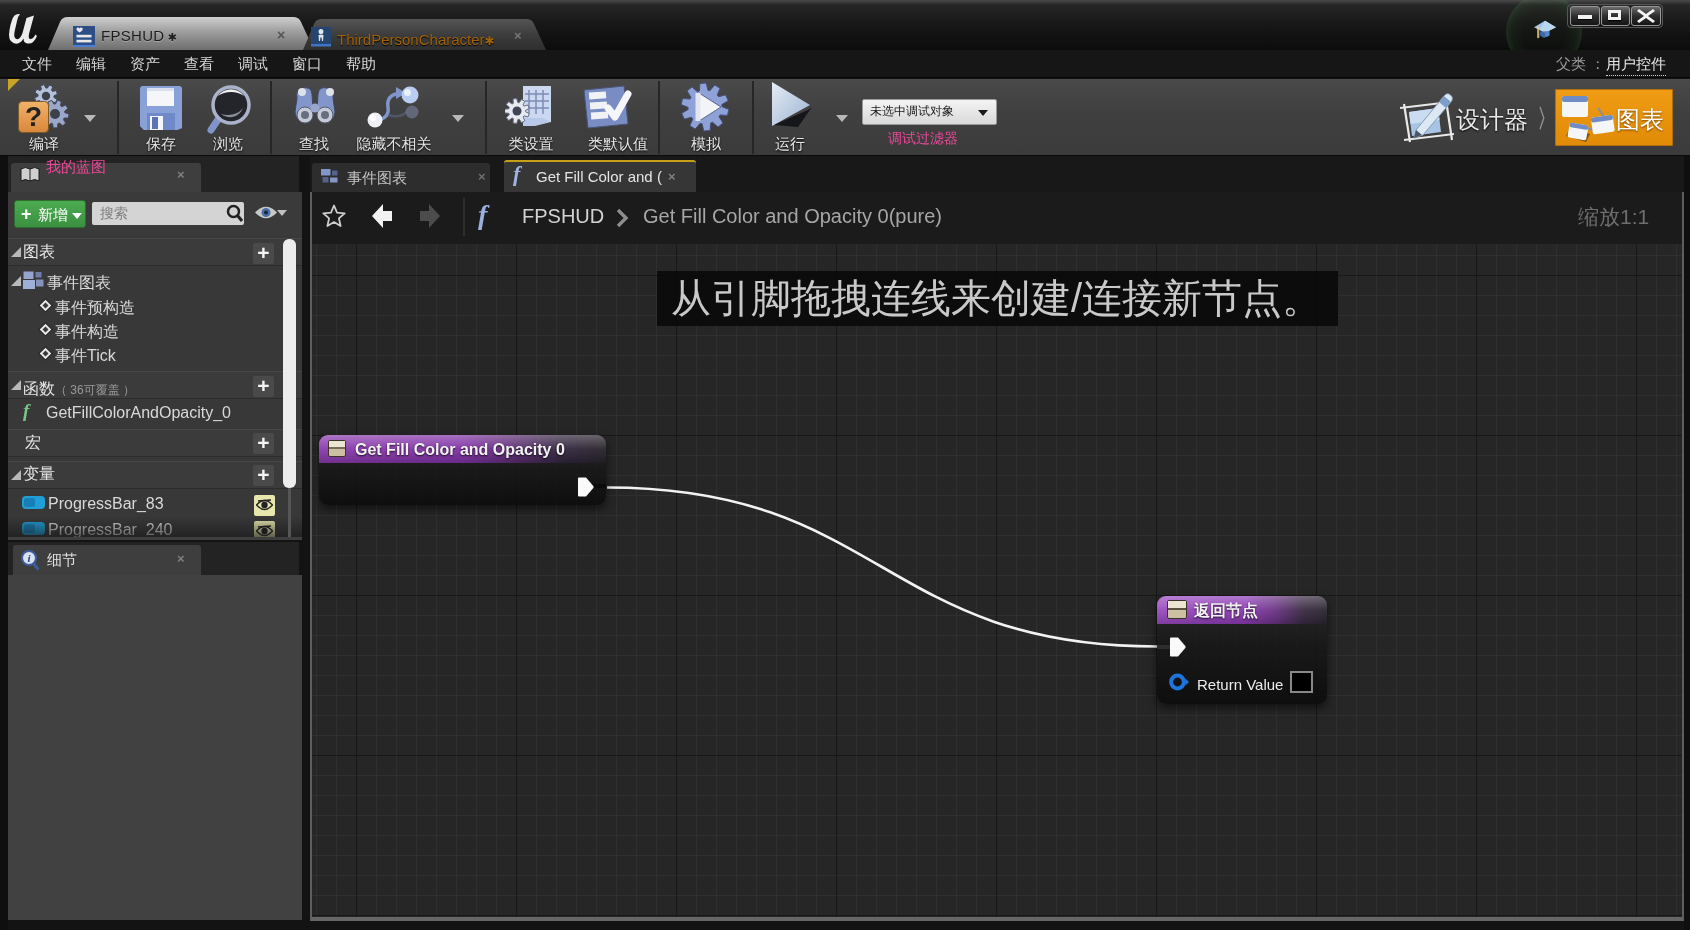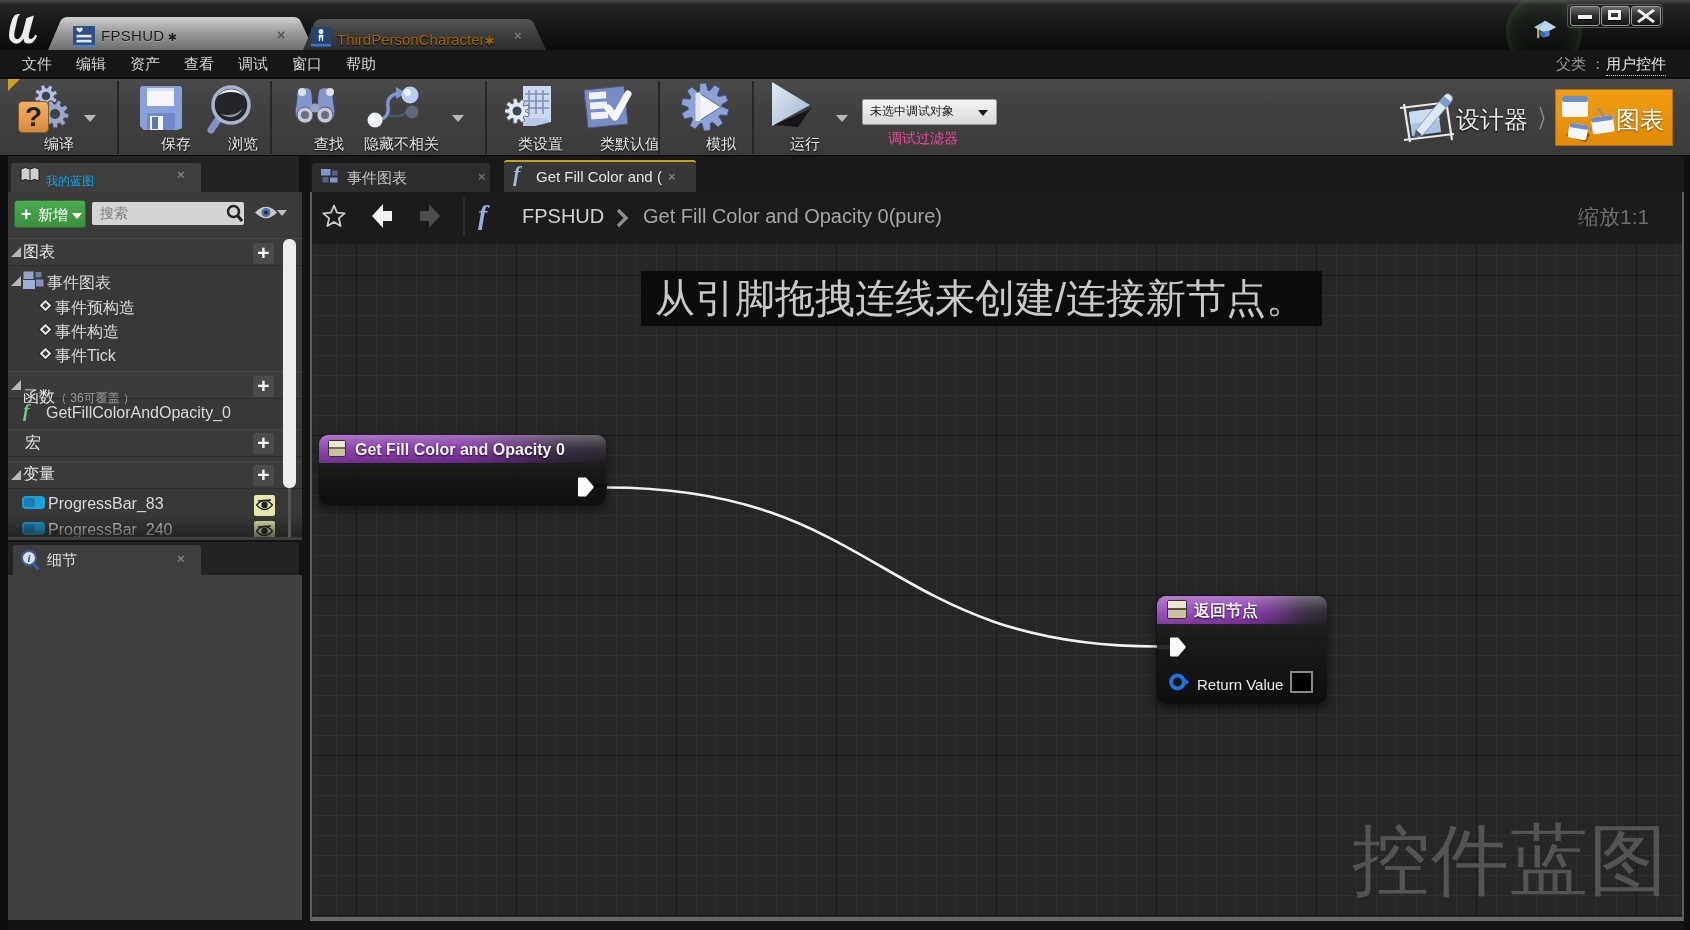--- a/index.html
+++ b/index.html
@@ -9,21 +9,21 @@
 .abs{position:absolute;}
 
 #titlebar{position:absolute;left:0;top:0;width:1690px;height:50px;
  background:linear-gradient(180deg,#4a4a4a 0%,#262626 10%,#181818 45%,#0c0c0c 100%);}
 #menubar{position:absolute;left:0;top:50px;width:1690px;height:28px;background:#161616;border-bottom:1px solid #060606;}
 .menuitem{position:absolute;top:55px;font-size:15px;color:#d6d6d6;}
 
 #toolbar{position:absolute;left:0;top:79px;width:1690px;height:77px;
  background:linear-gradient(180deg,#4a4a4a,#404040 40%,#3b3b3b);border-bottom:1px solid #0a0a0a;}
 .tsep{position:absolute;top:81px;height:73px;width:2px;background:#262626;}
-.tlabel{position:absolute;top:135px;font-size:15px;color:#e6e6e6;text-shadow:0 1px 2px #000;text-align:right;}
+.tlabel{position:absolute;top:135px;font-size:15px;color:#e6e6e6;text-shadow:0 1px 2px #000;text-align:center;}
 .caret{position:absolute;width:0;height:0;border-left:6px solid transparent;border-right:6px solid transparent;border-top:7px solid #b8b8b8;}
 
 .ptab{position:absolute;background:#3e3e3e;border-radius:3px 3px 0 0;}
 
 #lpanel{position:absolute;left:8px;top:192px;width:294px;height:348px;background:#3a3a3a;}
 #dpanel{position:absolute;left:8px;top:575px;width:294px;height:345px;background:#414141;}
 .hdr{position:absolute;left:0;width:294px;background:#3b3b3b;border-top:1px solid #474747;border-bottom:1px solid #2c2c2c;}
 .hdr .ht{position:absolute;left:15px;top:4px;font-size:16px;color:#e6e6e6;}
 .plus{position:absolute;width:21px;height:21px;background:#4a4a4a;border-radius:2px;color:#f4f4f4;font-size:21px;font-weight:bold;text-align:center;line-height:20px;}
 .tri{position:absolute;width:0;height:0;border-left:10px solid transparent;border-bottom:10px solid #b9b9b9;}
@@ -33,21 +33,21 @@
 #crumb{position:absolute;left:0;top:0;width:1370px;height:52px;background:#1b1b1b;}
 #canvas{position:absolute;left:0;top:52px;width:1370px;height:673px;background-color:#262626;
  background-image:
   linear-gradient(90deg,#181818 1px,transparent 1px),
   linear-gradient(180deg,#181818 1px,transparent 1px),
   linear-gradient(90deg,#2f2f2f 1px,transparent 1px),
   linear-gradient(180deg,#2f2f2f 1px,transparent 1px);
  background-size:160px 160px,160px 160px,20px 20px,20px 20px;
  background-position:44px 0px,0px 31px,4px 0px,0px 11px;
  overflow:hidden;}
-#banner{position:absolute;left:329px;top:27px;width:681px;height:55px;background:rgba(10,10,10,.92);}
+#banner{position:absolute;left:345px;top:27px;width:681px;height:55px;background:rgba(10,10,10,.92);}
 #banner div{font-size:40px;color:#c9c9c9;font-weight:500;text-align:left;padding-left:14px;line-height:54px;letter-spacing:0px;}
 #watermark{position:absolute;left:1040px;top:565px;font-size:78px;color:#545454;letter-spacing:1px;font-weight:400;}
 .node{position:absolute;border-radius:9px;overflow:hidden;box-shadow:0 4px 10px rgba(0,0,0,.55);}
 .nhead{position:absolute;left:0;top:0;width:100%;height:28px;}
 .ntitle{position:absolute;font-weight:bold;color:#f2f2f2;text-shadow:0 1px 2px rgba(0,0,0,.8);}
 </style>
 </head>
 <body>
 <div id="app">
 
@@ -290,21 +290,21 @@
 
 <div class="abs" style="left:0;top:156px;width:8px;height:774px;background:#0f0f0f"></div>
 <div class="abs" style="left:1684px;top:156px;width:6px;height:774px;background:#0f0f0f"></div>
 
 <div class="abs" style="left:8px;top:156px;width:291px;height:36px;background:#232323"></div>
 <div class="ptab" style="left:11px;top:163px;width:190px;height:29px;background:#3e3e3e"></div>
 <svg class="abs" style="left:20px;top:166px" width="20" height="18" viewBox="0 0 20 18">
  <path d="M1 3 Q5 0 10 3 Q15 0 19 3 L19 15 Q15 12 10 15 Q5 12 1 15 Z" fill="#cfcfcf" stroke="#1a1a1a"></path>
  <line x1="10" y1="3" x2="10" y2="15" stroke="#1a1a1a"></line>
 </svg>
-<div class="abs" style="left:46px;top:173px;font-size:12px;color:#0ea5e9">我的蓝图</div>
+<div class="abs" style="left:46px;top:158px;font-size:15px;color:#ec4899">我的蓝图</div>
 <div class="abs" style="left:177px;top:167px;color:#808080;font-size:13px;font-weight:bold">×</div>
 <div id="lpanel">
 
  <div class="abs" style="left:6px;top:8px;width:72px;height:28px;background:linear-gradient(180deg,#4cab50,#3a9040);border-radius:3px;border:1px solid #2c6e30"></div>
  <div class="abs" style="left:13px;top:13px;color:#fff;font-size:18px;font-weight:bold;line-height:18px">+</div>
  <div class="abs" style="left:30px;top:14px;color:#fff;font-size:15px;font-weight:500">新增</div>
  <div class="abs" style="left:64px;top:21px;width:0;height:0;border-left:5px solid transparent;border-right:5px solid transparent;border-top:6px solid #fff"></div>
  <div class="abs" style="left:84px;top:10px;width:152px;height:23px;background:#d4d4d4;border-radius:2px"></div>
  <div class="abs" style="left:92px;top:13px;color:#7e7e7e;font-size:14px">搜索</div>
  <svg class="abs" style="left:218px;top:12px" width="17" height="18" viewBox="0 0 17 18">
@@ -341,21 +341,21 @@
           <rect x="3.2" y="3.2" width="10.6" height="10.6" fill="#e8e8e8" stroke="#222" stroke-width="1.2" transform="rotate(45 8.5 8.5)"></rect>
           <rect x="6.1" y="6.1" width="4.8" height="4.8" fill="#3a3a3a" transform="rotate(45 8.5 8.5)"></rect>
         </svg>
   <div class="rowtx" style="left:47px;top:86px">事件构造</div>
   <svg class="abs" style="left:30px;top:110px" width="15" height="15" viewBox="0 0 17 17">
           <rect x="3.2" y="3.2" width="10.6" height="10.6" fill="#e8e8e8" stroke="#222" stroke-width="1.2" transform="rotate(45 8.5 8.5)"></rect>
           <rect x="6.1" y="6.1" width="4.8" height="4.8" fill="#3a3a3a" transform="rotate(45 8.5 8.5)"></rect>
         </svg>
   <div class="rowtx" style="left:47px;top:110px">事件Tick</div>
   <div class="hdr" style="top:135px;height:28px">
-          <div class="ht" style="top:15px">函数<span style="font-size:12px;color:#9a9a9a">（ 36可覆盖 ）</span></div>
+          <div class="ht" style="top:7px">函数<span style="font-size:12px;color:#9a9a9a">（ 36可覆盖 ）</span></div>
         </div>
   <div class="tri" style="left:3px;top:144px"></div>
   <div class="plus" style="left:245px;top:140px">+</div>
   <div class="abs" style="left:15px;top:164px;font-size:19px;font-style:italic;font-weight:bold;color:#7ac687;font-family:'Liberation Serif',serif">f</div>
   <div class="rowtx" style="left:38px;top:168px">GetFillColorAndOpacity_0</div>
   <div class="hdr" style="top:193px;height:28px">
           <div class="ht" style="top:3px;left:17px">宏</div>
         </div>
   <div class="plus" style="left:245px;top:197px">+</div>
   <div class="hdr" style="top:225px;height:28px">
@@ -436,21 +436,20 @@
   <svg class="abs" style="left:303px;top:16px" width="14" height="20" viewBox="0 0 14 20">
           <path d="M3 2 L11 10 L3 18" fill="none" stroke="#8e8e8e" stroke-width="3.4"></path>
         </svg>
   <div class="abs" style="left:331px;top:13px;font-size:20px;color:#a6a6a6">Get Fill Color and Opacity 0(pure)</div>
   <div class="abs" style="left:1266px;top:11px;font-size:21px;color:#6e6e6e;font-weight:500">缩放1:1</div>
  </div>
  <div id="canvas">
   <div id="banner">
           <div>从引脚拖拽连线来创建/连接新节点。</div>
         </div>
-  <div id="watermark">控件蓝图</div>
   <svg class="abs" style="left:0;top:0" width="1370" height="674" viewBox="0 0 1370 674">
    <path d="M295 243.5 C570 243.5 570 402.5 845 402.5" fill="none" stroke="#f2f2f2" stroke-width="2.6"></path>
   </svg>
 
   <div class="node" style="left:7px;top:191px;width:287px;height:70px;background:linear-gradient(180deg,rgba(44,44,44,.72),rgba(22,22,22,.82) 50%,rgba(10,10,10,.86))">
    <div class="nhead" style="background:linear-gradient(180deg,rgba(255,255,255,.30),rgba(255,255,255,.05) 50%,rgba(0,0,0,.18)),linear-gradient(90deg,#8b3bad 0%,#8032a6 50%,#5c2c73 68%,#332640 84%,#27232a 100%)"></div>
    <svg class="abs" style="left:9px;top:5px" width="18" height="17" viewBox="0 0 18 17">
     <rect x="0.5" y="0.5" width="17" height="16" rx="1.5" fill="#cbc0a2" stroke="#3a3428"></rect>
     <rect x="1" y="1" width="16" height="6" fill="#ece5d2"></rect>
             <line x1="1" y1="8" x2="17" y2="8" stroke="#5a523e" stroke-width="1.6"></line>

